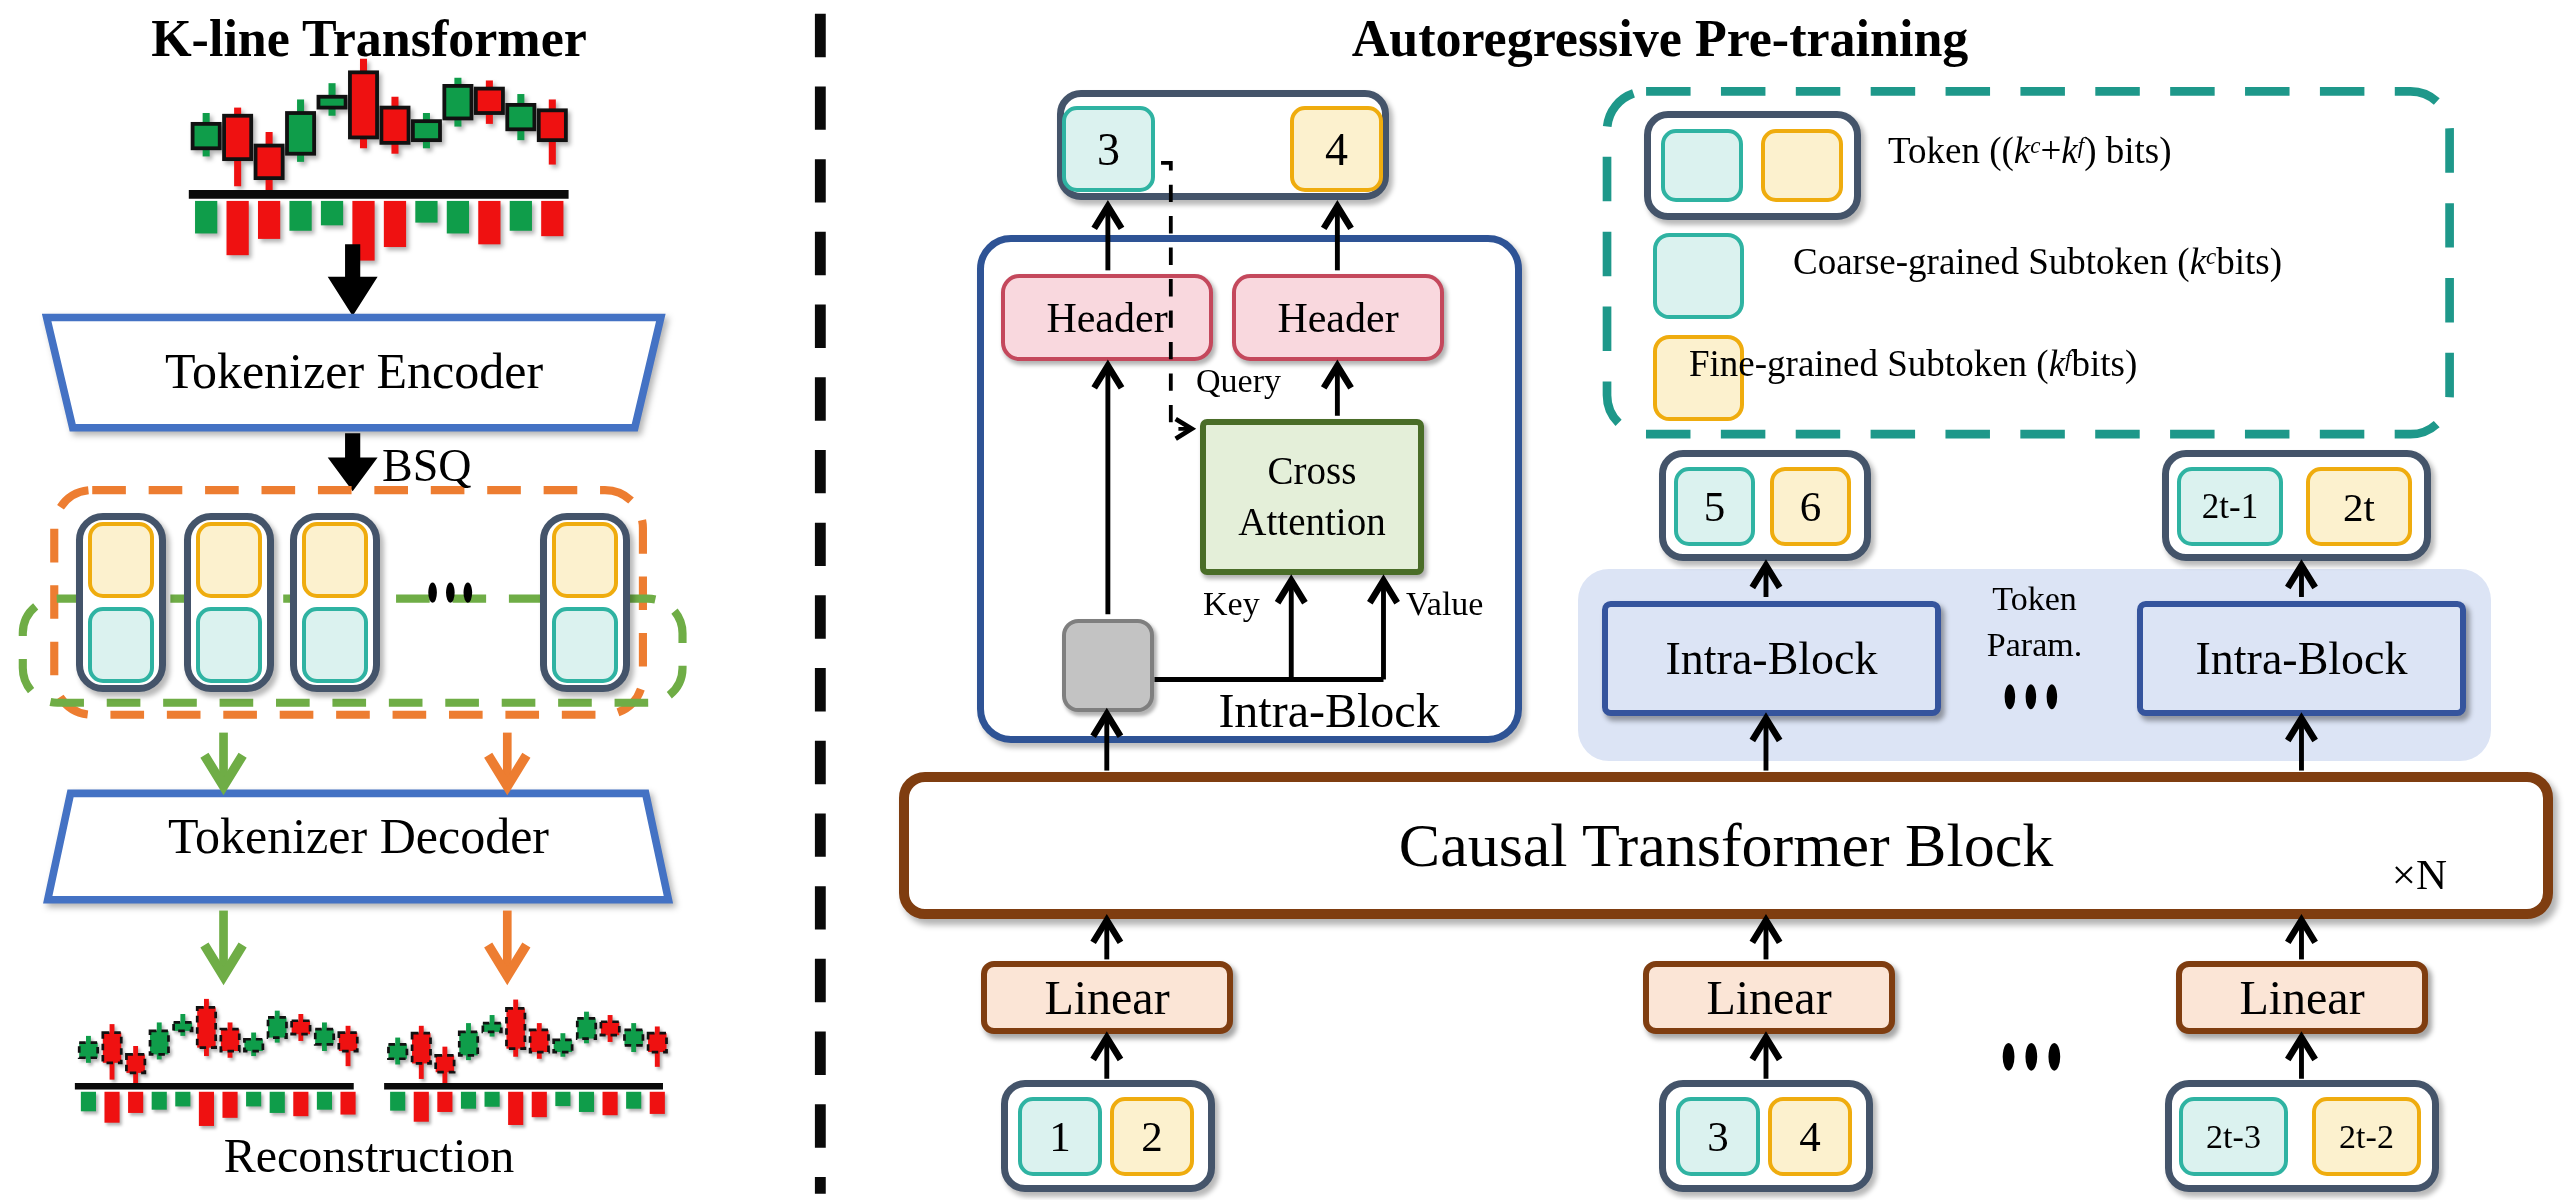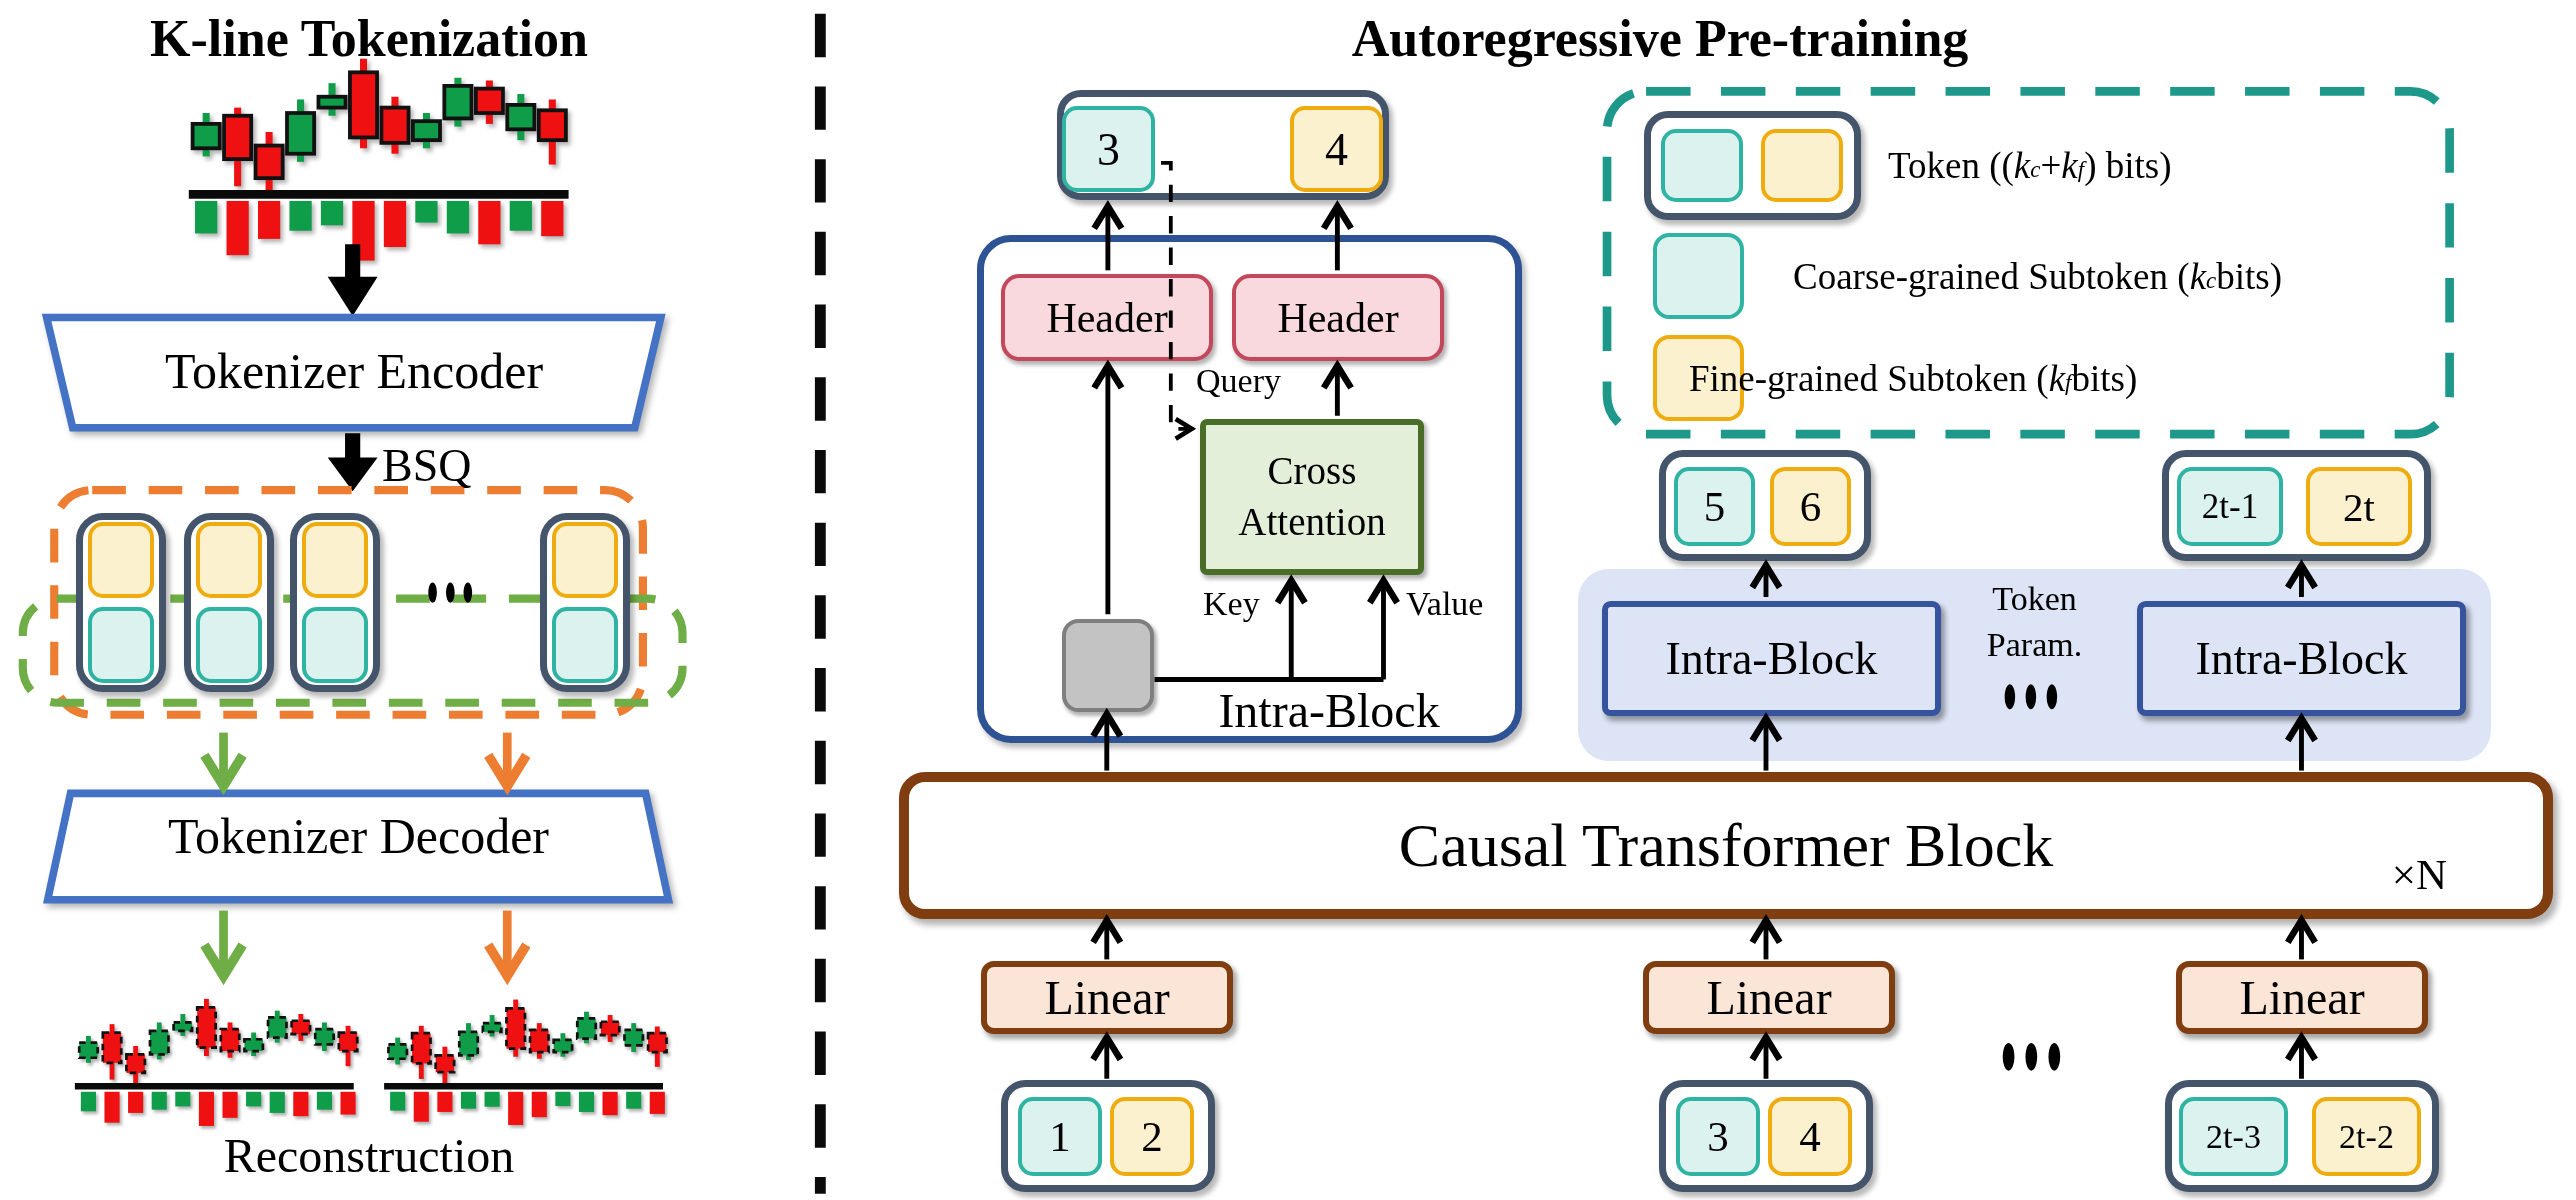--- a/index.html
+++ b/index.html
@@ -25,21 +25,21 @@
   .detail{background:#fff;border:7px solid #2E5395;border-radius:34px;
           box-shadow:3.8px 4.9px 5.4px rgba(0,0,0,0.25);}
   .band{background:#DCE4F5;border-radius:31px;}
   .ib{background:#DCE4F5;border:6px solid #35549D;border-radius:8.7px;font-size:46px;
       box-shadow:3.8px 4.9px 4.9px rgba(0,0,0,0.35);}
   .ctb{background:#fff;border:10.3px solid #7F3D10;border-radius:26px;font-size:62px;
        box-shadow:4.3px 5.4px 6.5px rgba(0,0,0,0.3);}
   .linear{background:#FBE5D6;border:6.5px solid #7F3D10;border-radius:13px;font-size:48px;
           box-shadow:3.3px 4.3px 4.9px rgba(0,0,0,0.35);}
   .lgbox{border-radius:16.3px;}
-  .lgtxt{font-size:37px;white-space:nowrap;display:flex;align-items:center;}
+  .lgtxt{font-size:37px;white-space:nowrap;display:flex;}
   .mi{font-style:italic;}
   .msub{font-style:italic;font-size:0.62em;vertical-align:sub;position:relative;top:0.18em;}
   .dots{font-weight:bold;white-space:nowrap;}
   .small-label{font-size:34px;white-space:nowrap;}
 </style>
 </head>
 <body>
 
 <div id="canvas">
 
@@ -177,21 +177,21 @@
     <line x1="708" y1="2002" x2="1222" y2="2002" stroke="#0a0a0a" stroke-width="12"></line>
 
     <line x1="1512" y1="25" x2="1512" y2="2200" stroke="#0a0a0a" stroke-width="20" stroke-dasharray="80 54"></line>
 
     <rect x="2962" y="168" width="1553" height="632" rx="72" fill="none" stroke="#1E988A" stroke-width="16" stroke-dasharray="82 56"></rect>
   </svg>
 
   <div class="abs lay2 detail" style="left:977px;top:235px;width:545px;height:508px;"></div>
   <div class="abs lay2 band" style="left:1578px;top:569px;width:913px;height:192px;"></div>
 
-  <div class="abs lay3 ctr title" style="left:65px;top:8.1px;width:608px;height:60px;">K-line Tokenization</div>
+  <div class="abs lay3 ctr title" style="left:65px;top:8.1px;width:608px;height:60px;">K-line Transformer</div>
   <div class="abs lay3 ctr title" style="left:1275px;top:8.1px;width:770px;height:60px;">Autoregressive Pre-training</div>
 
   <div class="abs lay3 ctr" style="left:73px;top:321px;width:562px;height:100px;font-size:50px;">Tokenizer Encoder</div>
   <div class="abs lay3" style="left:382px;top:439px;width:141px;height:48px;font-size:46px;">BSQ</div>
   <div class="abs lay3 ctr" style="left:71px;top:798px;width:575px;height:75px;font-size:50px;">Tokenizer Decoder</div>
   <div class="abs lay3 ctr" style="left:152px;top:1128px;width:434px;height:54px;font-size:48px;">Reconstruction</div>
 
   <div class="abs lay3 token-outer" style="left:76px;top:513px;width:90px;height:179px;border-radius:27px;"></div>
   <div class="abs lay3 sub sub-f" style="left:88px;top:522px;width:66px;height:76px;"></div>
   <div class="abs lay3 sub sub-c" style="left:88px;top:607px;width:66px;height:76px;"></div>

